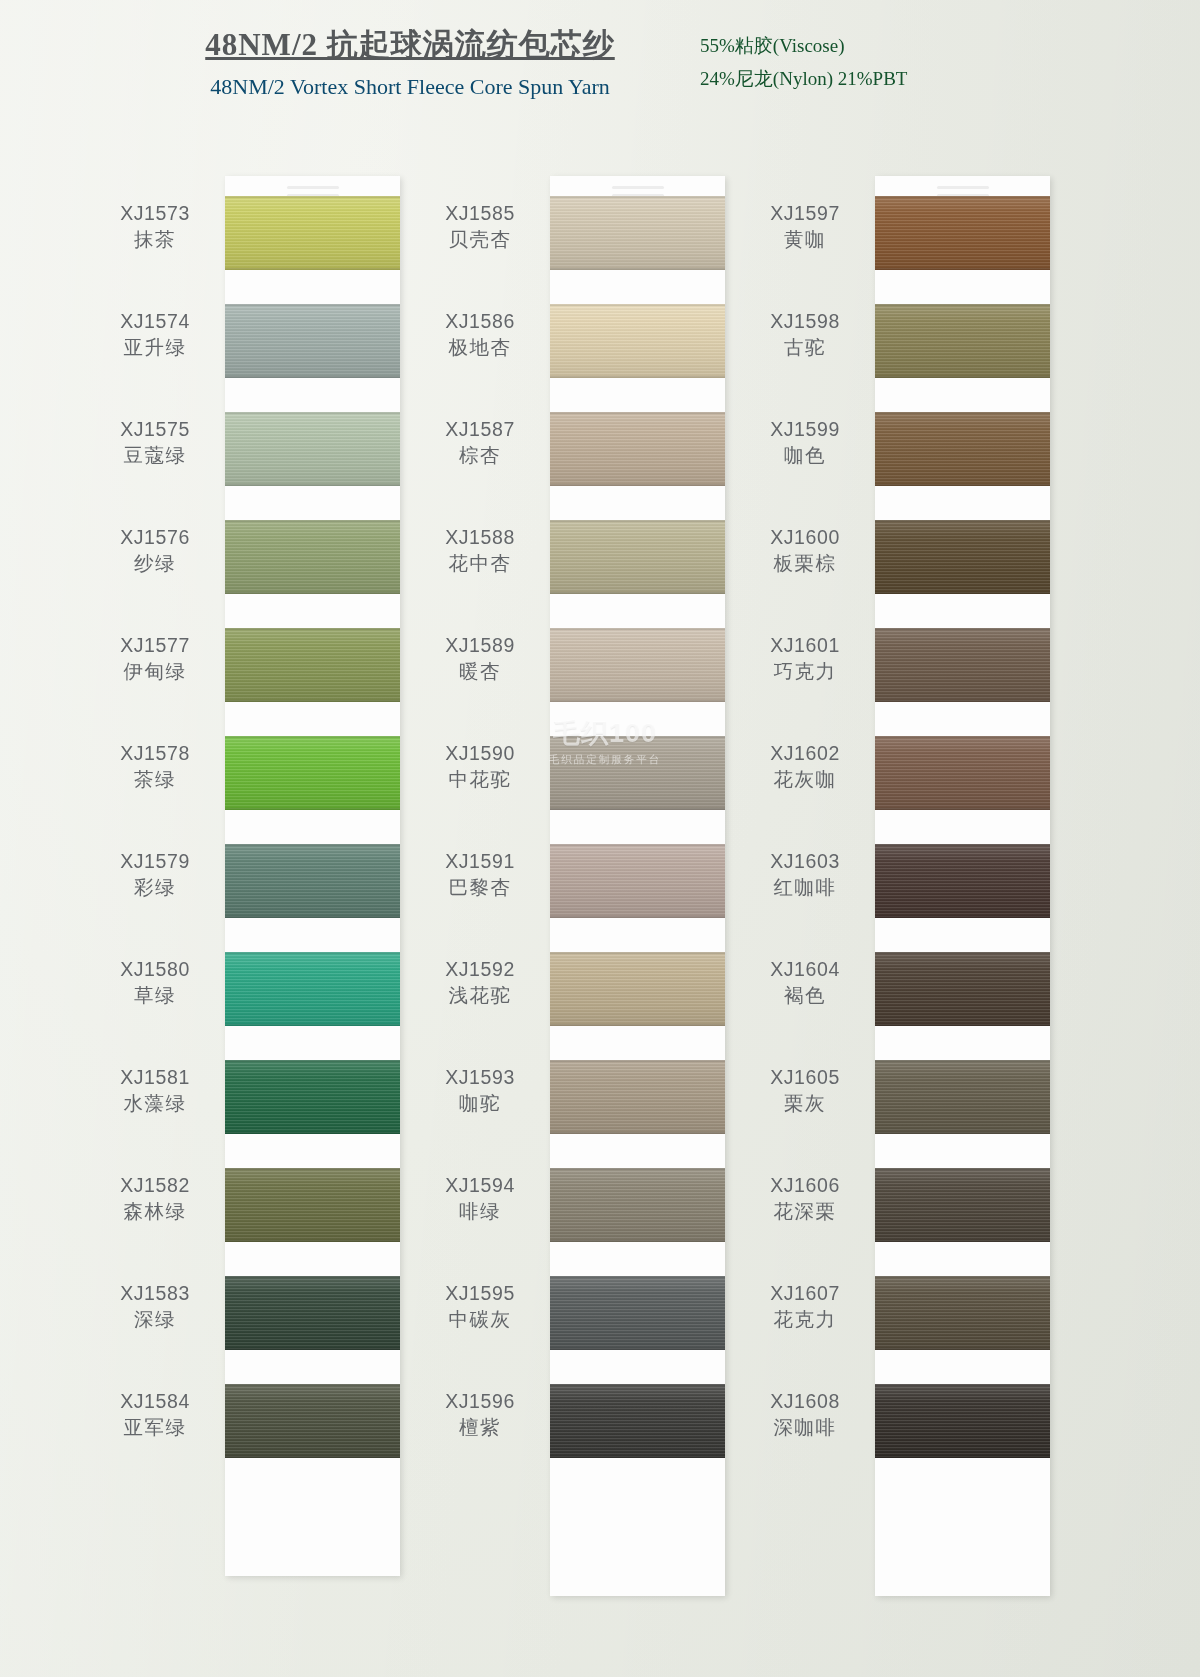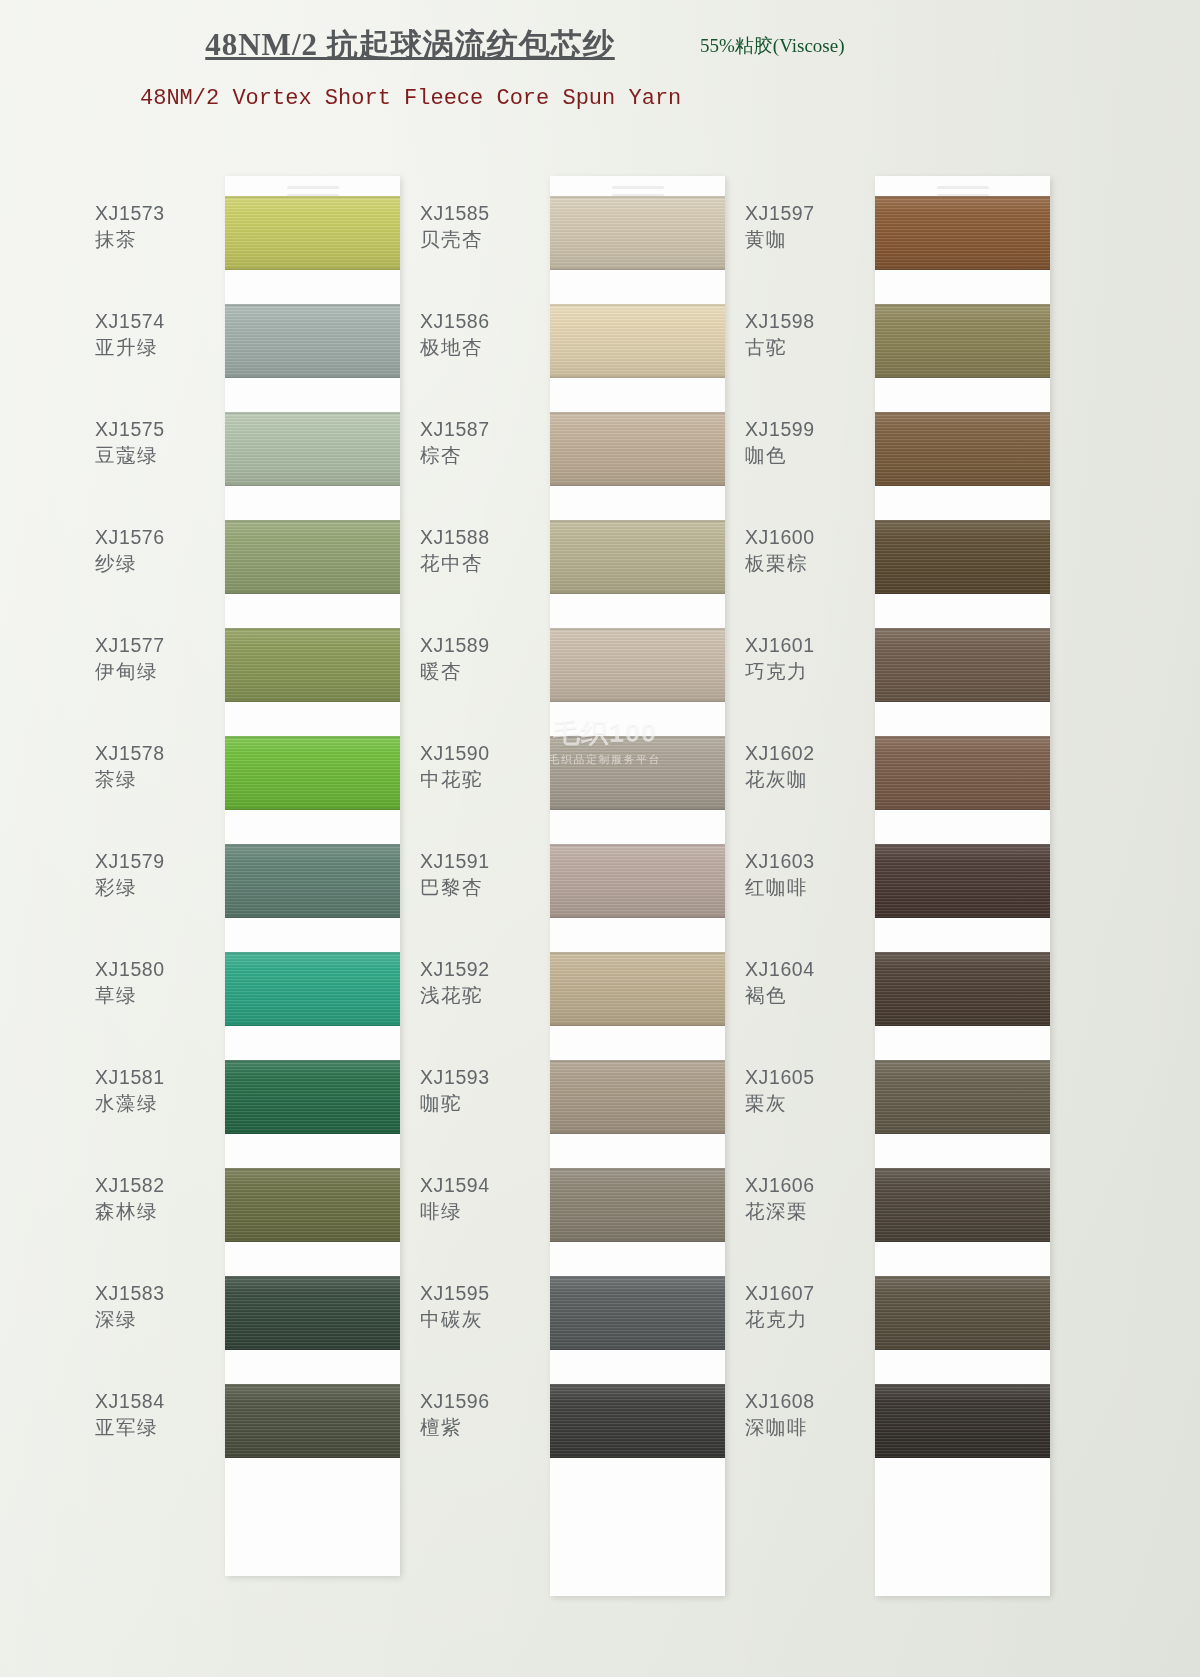--- a/index.html
+++ b/index.html
@@ -25,22 +25,22 @@
   
   .header{position:absolute;left:0;top:24px;width:1200px;height:90px;}
   .title-block{position:absolute;left:140px;top:0;width:540px;text-align:center;}
   .title-cn{
     font-family:"Liberation Serif", serif;
     font-size:31px;font-weight:bold;color:#55585a;letter-spacing:1px;
     white-space:nowrap;
     text-decoration:underline;
   }
   .title-en{
-    font-family:Liberation Mono, monospace;
-    font-size:22px;color:#7f1d1d;margin-top:20px;white-space:nowrap;
+    font-family:Liberation Serif, serif;
+    font-size:22px;color:#0c4a6e;margin-top:8px;white-space:nowrap;
   }
   .comp-block{position:absolute;left:700px;top:6px;width:320px;}
   .comp-line{
     font-family:"Liberation Serif", serif;
     font-size:19px;color:#14532d;line-height:1.72;white-space:nowrap;
   }
 
   
   .board{position:absolute;left:0;top:0;width:1200px;height:1677px;}
   .column{position:absolute;top:176px;}
@@ -62,21 +62,21 @@
     position:absolute;left:50%;transform:translateX(-50%);
     top:10px;width:52px;height:24px;
   }
   .card-notch i{
     display:block;height:3px;margin-bottom:5px;background:#ededed;border-radius:2px;
   }
 
   
   .row{position:relative;height:108px;}
   .label{
-    position:absolute;left:0;top:26px;width:120px;text-align:left;
+    position:absolute;left:0;top:26px;width:120px;text-align:center;
     color:#63666a;
   }
   .label .code{
     font-size:19.5px;letter-spacing:.6px;line-height:1.22;white-space:nowrap;
   }
   .label .name{
     font-size:19.5px;letter-spacing:1.5px;line-height:1.35;white-space:nowrap;
   }
   .swatch{
     position:absolute;left:130px;top:20px;
@@ -126,20 +126,21 @@
 
 <div class="paper"></div>
 
 <div class="header">
   <div class="title-block">
     <div class="title-cn">48NM/2  抗起球涡流纺包芯纱</div>
     <div class="title-en">48NM/2  Vortex Short Fleece Core Spun Yarn</div>
   </div>
   <div class="comp-block">
     <div class="comp-line">55%粘胶(Viscose)</div>
+    <div class="comp-line">24%尼龙(Nylon) 21%PBT</div>
   </div>
 </div>
 
 <div class="board" id="board">
     <div class="column col-1" style="left: 95px; top: 176px;">
       <div class="card">
         <div class="card-notch">
           <i></i>
           <i></i>
           <i></i>

